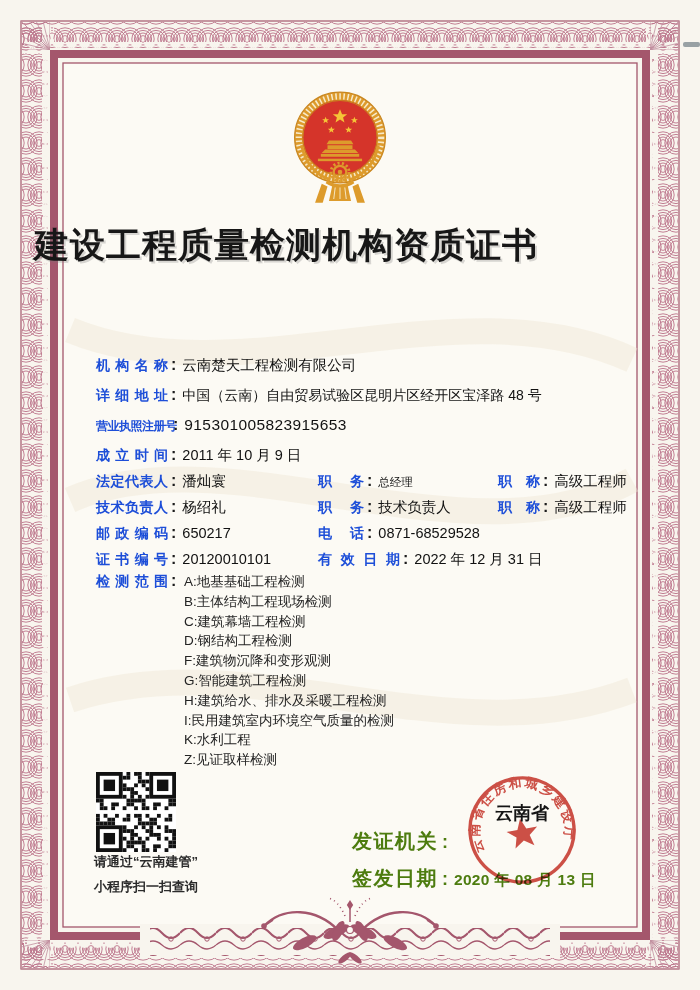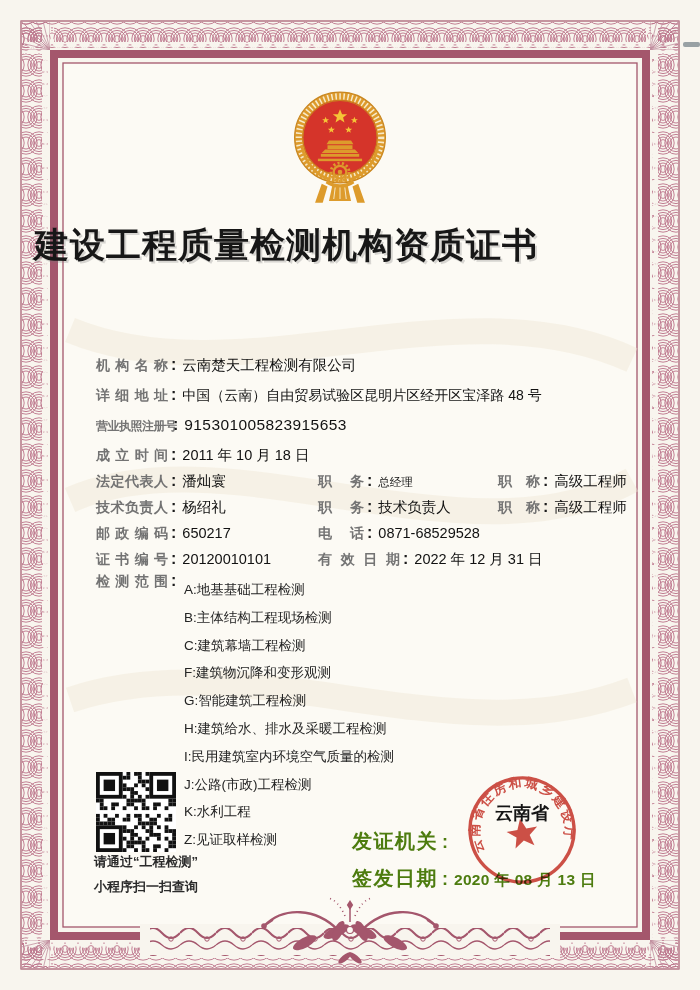--- a/index.html
+++ b/index.html
@@ -25,34 +25,34 @@
     text-shadow:2px 2px 0 rgba(120,120,120,.28);
     white-space:nowrap;
   }
 
   
   .row{position:absolute;left:0;width:700px;height:22px;}
   .pair{position:absolute;display:flex;align-items:baseline;white-space:nowrap;}
   .c1{left:96px}.c2{left:318px}.c3{left:498px}
   .lbl{
     display:inline-block;width:72px;font-weight:700;font-size:14px;
-    text-align:justify;text-align-last:justify;color:#737373;
+    text-align:justify;text-align-last:justify;color:#1d4ed8;
   }
   .lbl.w42{width:42px}
   .lbl.w46{width:46px}
   .lbl.w82{width:82px}
   .lbl.cond{font-size:12px;letter-spacing:-.5px;width:74px;text-align-last:auto;}
   .colon{font-weight:700;margin:0 6px 0 3px;}
   .val{font-size:14.5px;color:#111;}
   .val.num{font-size:15.5px;letter-spacing:.4px;}
   .val.small{font-size:11.5px;}
 
   
   .scope-items{position:absolute;left:184px;top:572px;}
-  .scope-items div{font-size:13.5px;line-height:19.8px;color:#242424;font-weight:500;margin-top:8px;}
+  .scope-items div{font-size:13.5px;line-height:19.8px;color:#242424;font-weight:500;}
 
   
   .qr{position:absolute;left:96px;top:772px;width:80px;height:80px;background:#fff;}
   .qr-cap{position:absolute;left:94px;width:200px;font-size:13px;font-weight:600;color:#2b2b2b;}
   .cap1{top:853px}.cap2{top:878px}
 
   
   .region{
     position:absolute;left:452px;top:801px;width:140px;text-align:center;
     font-size:18px;font-weight:800;color:#141414;
@@ -243,21 +243,21 @@
         <span class="lbl cond">营业执照注册号</span>
           <span class="colon">:</span>
         <span class="val num">915301005823915653</span>
       </span>
     </div>
 
     <div class="row" style="top:446px">
       <span class="pair c1">
         <span class="lbl">成立时间</span>
           <span class="colon">:</span>
-        <span class="val">2011 年 10 月 18 日</span>
+        <span class="val">2011 年 10 月 9 日</span>
       </span>
     </div>
 
     <div class="row" style="top:472px">
       <span class="pair c1">
         <span class="lbl">法定代表人</span>
           <span class="colon">:</span>
         <span class="val">潘灿寰</span>
       </span>
       <span class="pair c2">
@@ -319,25 +319,25 @@
     <div class="row" style="top:572px">
       <span class="pair c1">
         <span class="lbl">检测范围</span>
           <span class="colon">:</span>
       </span>
     </div>
     <div class="scope-items">
       <div>A:地基基础工程检测</div>
       <div>B:主体结构工程现场检测</div>
       <div>C:建筑幕墙工程检测</div>
+      <div>D:钢结构工程检测</div>
       <div>F:建筑物沉降和变形观测</div>
       <div>G:智能建筑工程检测</div>
       <div>H:建筑给水、排水及采暖工程检测</div>
       <div>I:民用建筑室内环境空气质量的检测</div>
-      <div>J:公路(市政)工程检测</div>
       <div>K:水利工程</div>
       <div>Z:见证取样检测</div>
     </div>
 
     <svg class="qr" id="qr" viewBox="0 0 80 80">
         <rect width="80" height="80" fill="#fff"></rect>
         <rect x="30.476190476190474" y="0" width="3.8095238095238093" height="3.8095238095238093" fill="#111"></rect>
         <rect x="38.095238095238095" y="0" width="3.8095238095238093" height="3.8095238095238093" fill="#111"></rect>
         <rect x="41.904761904761905" y="0" width="3.8095238095238093" height="3.8095238095238093" fill="#111"></rect>
         <rect x="49.52380952380952" y="0" width="3.8095238095238093" height="3.8095238095238093" fill="#111"></rect>
@@ -467,21 +467,21 @@
         <rect x="0" y="0" width="26.666666666666664" height="26.666666666666664" fill="#111"></rect>
         <rect x="3.8095238095238093" y="3.8095238095238093" width="19.047619047619047" height="19.047619047619047" fill="#fff"></rect>
         <rect x="7.619047619047619" y="7.619047619047619" width="11.428571428571427" height="11.428571428571427" fill="#111"></rect>
         <rect x="53.33333333333333" y="0" width="26.666666666666664" height="26.666666666666664" fill="#111"></rect>
         <rect x="57.14285714285714" y="3.8095238095238093" width="19.047619047619047" height="19.047619047619047" fill="#fff"></rect>
         <rect x="60.95238095238095" y="7.619047619047619" width="11.428571428571427" height="11.428571428571427" fill="#111"></rect>
         <rect x="0" y="53.33333333333333" width="26.666666666666664" height="26.666666666666664" fill="#111"></rect>
         <rect x="3.8095238095238093" y="57.14285714285714" width="19.047619047619047" height="19.047619047619047" fill="#fff"></rect>
         <rect x="7.619047619047619" y="60.95238095238095" width="11.428571428571427" height="11.428571428571427" fill="#111"></rect>
       </svg>
-    <div class="qr-cap cap1">请通过“工程检测”</div>
+    <div class="qr-cap cap1">请通过“云南建管”</div>
     <div class="qr-cap cap2">小程序扫一扫查询</div>
 
     <div class="region">云南省</div>
     <div class="brow authority-row">
       <span class="blabel">发证机关</span>
         <span class="bcolon">:</span>
     </div>
     <div class="brow date-row">
       <span class="blabel">签发日期</span>
         <span class="bcolon">:</span>

